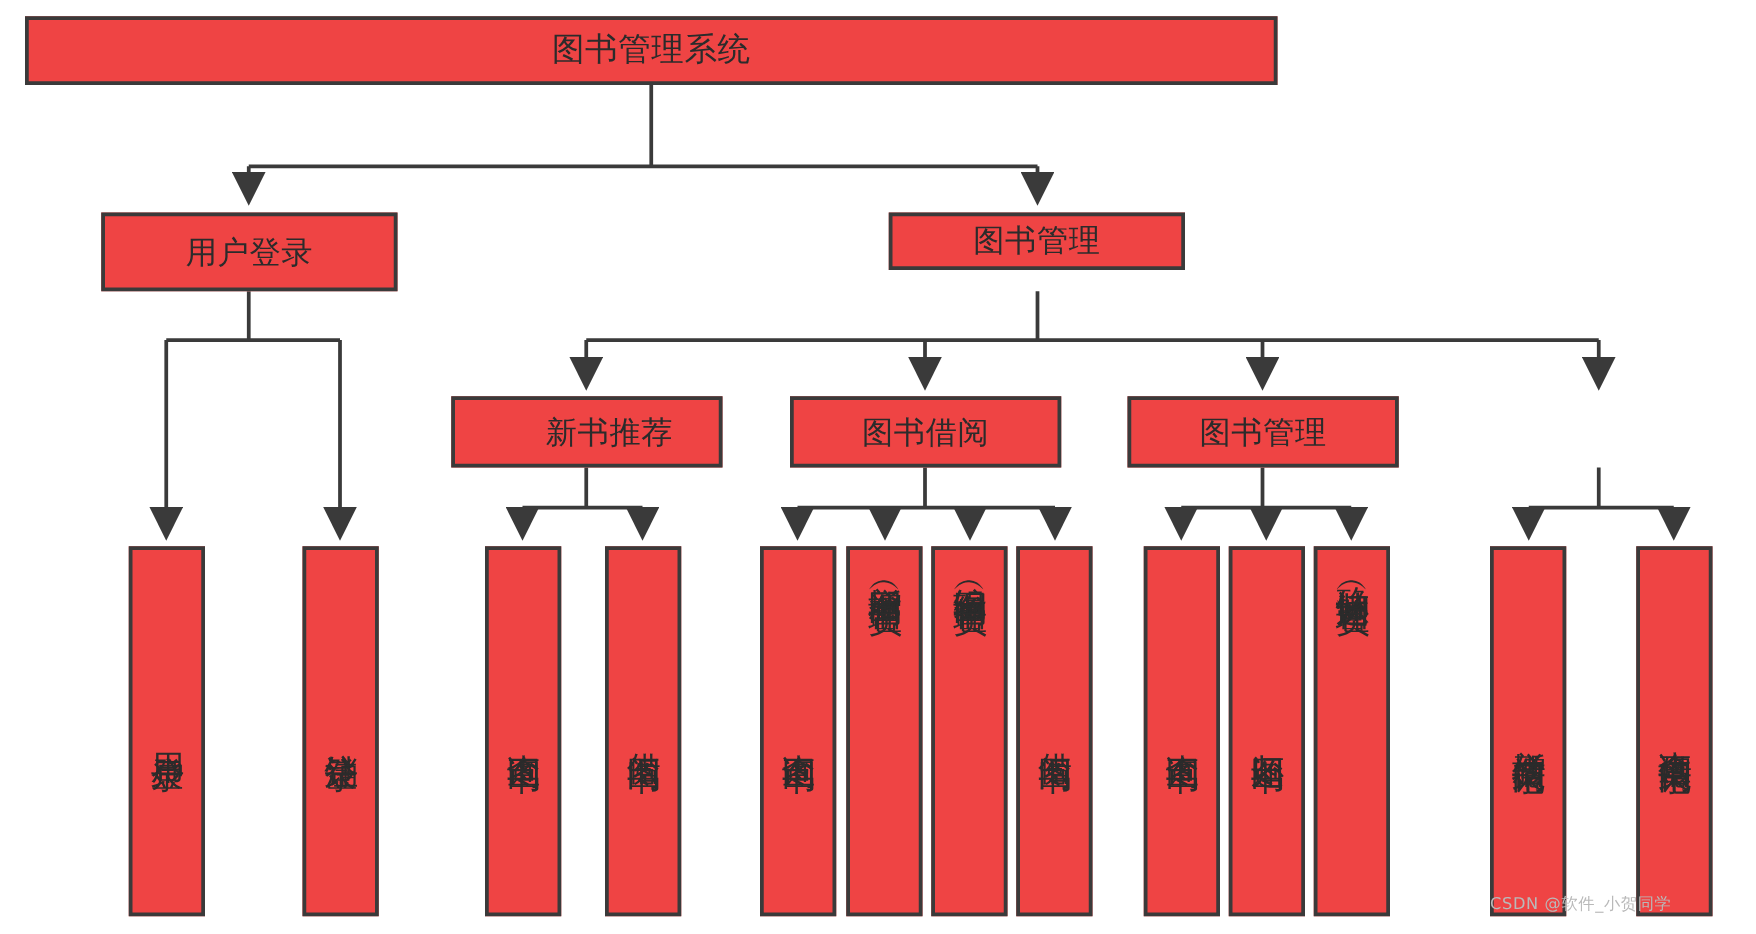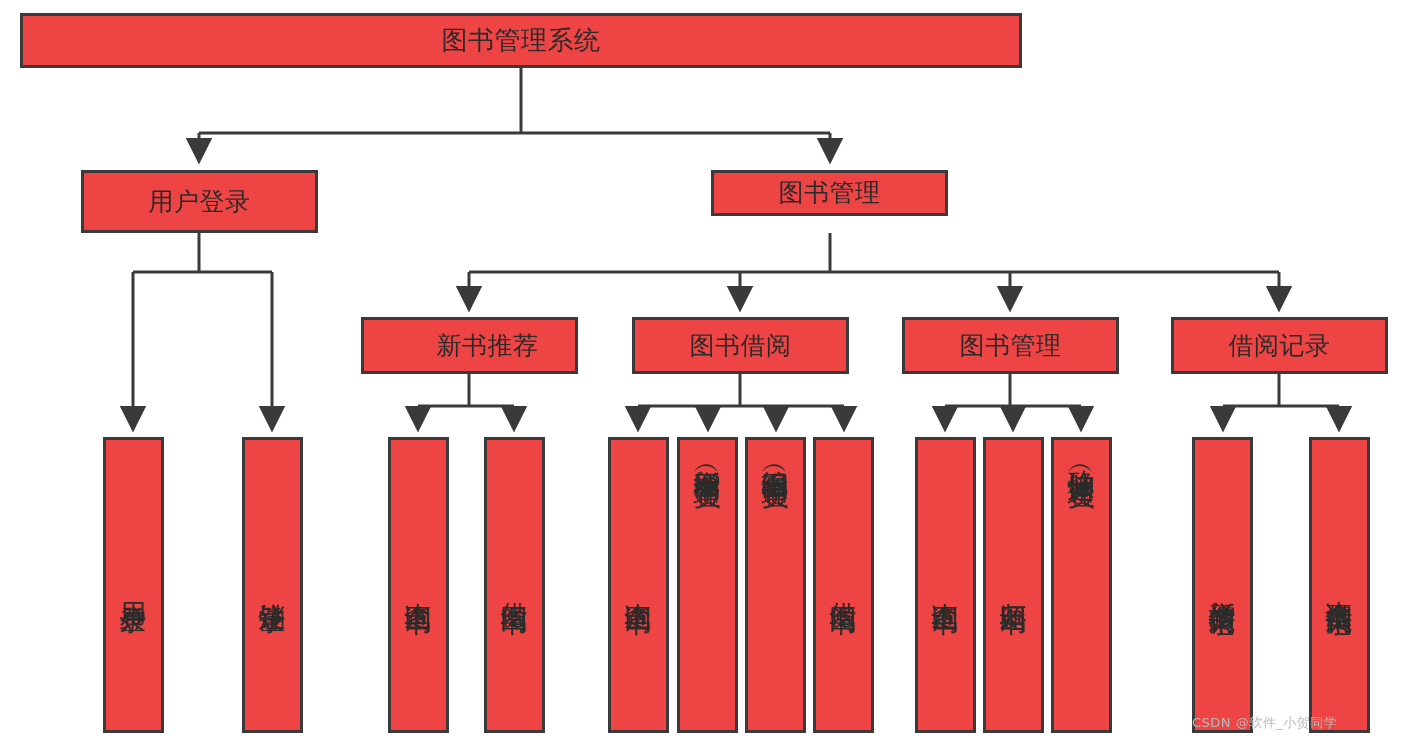--- a/index.html
+++ b/index.html
@@ -143,23 +143,20 @@
 
   <div class="node horiz" style="left:361px; top:317px; width:217px; height:57px;padding-left:36px;">
     <span class="label">新书推荐</span>
   </div>
   <div class="node horiz" style="left:632px; top:317px; width:217px; height:57px;">
     <span class="label">图书借阅</span>
   </div>
   <div class="node horiz" style="left:902px; top:317px; width:217px; height:57px;">
     <span class="label">图书管理</span>
   </div>
-  <div class="node horiz" style="left:1171px; top:317px; width:217px; height:57px;">
-    <span class="label">借阅记录</span>
-  </div>
 
   <div class="node vert centered" style="left:103px; top:437px; width:61px; height:296px;">
     <span class="label">用户登录</span>
   </div>
   <div class="node vert centered" style="left:242px; top:437px; width:61px; height:296px;">
     <span class="label">注销登录</span>
   </div>
 
   <div class="node vert centered" style="left:388px; top:437px; width:61px; height:296px;">
     <span class="label">查询图书</span>

